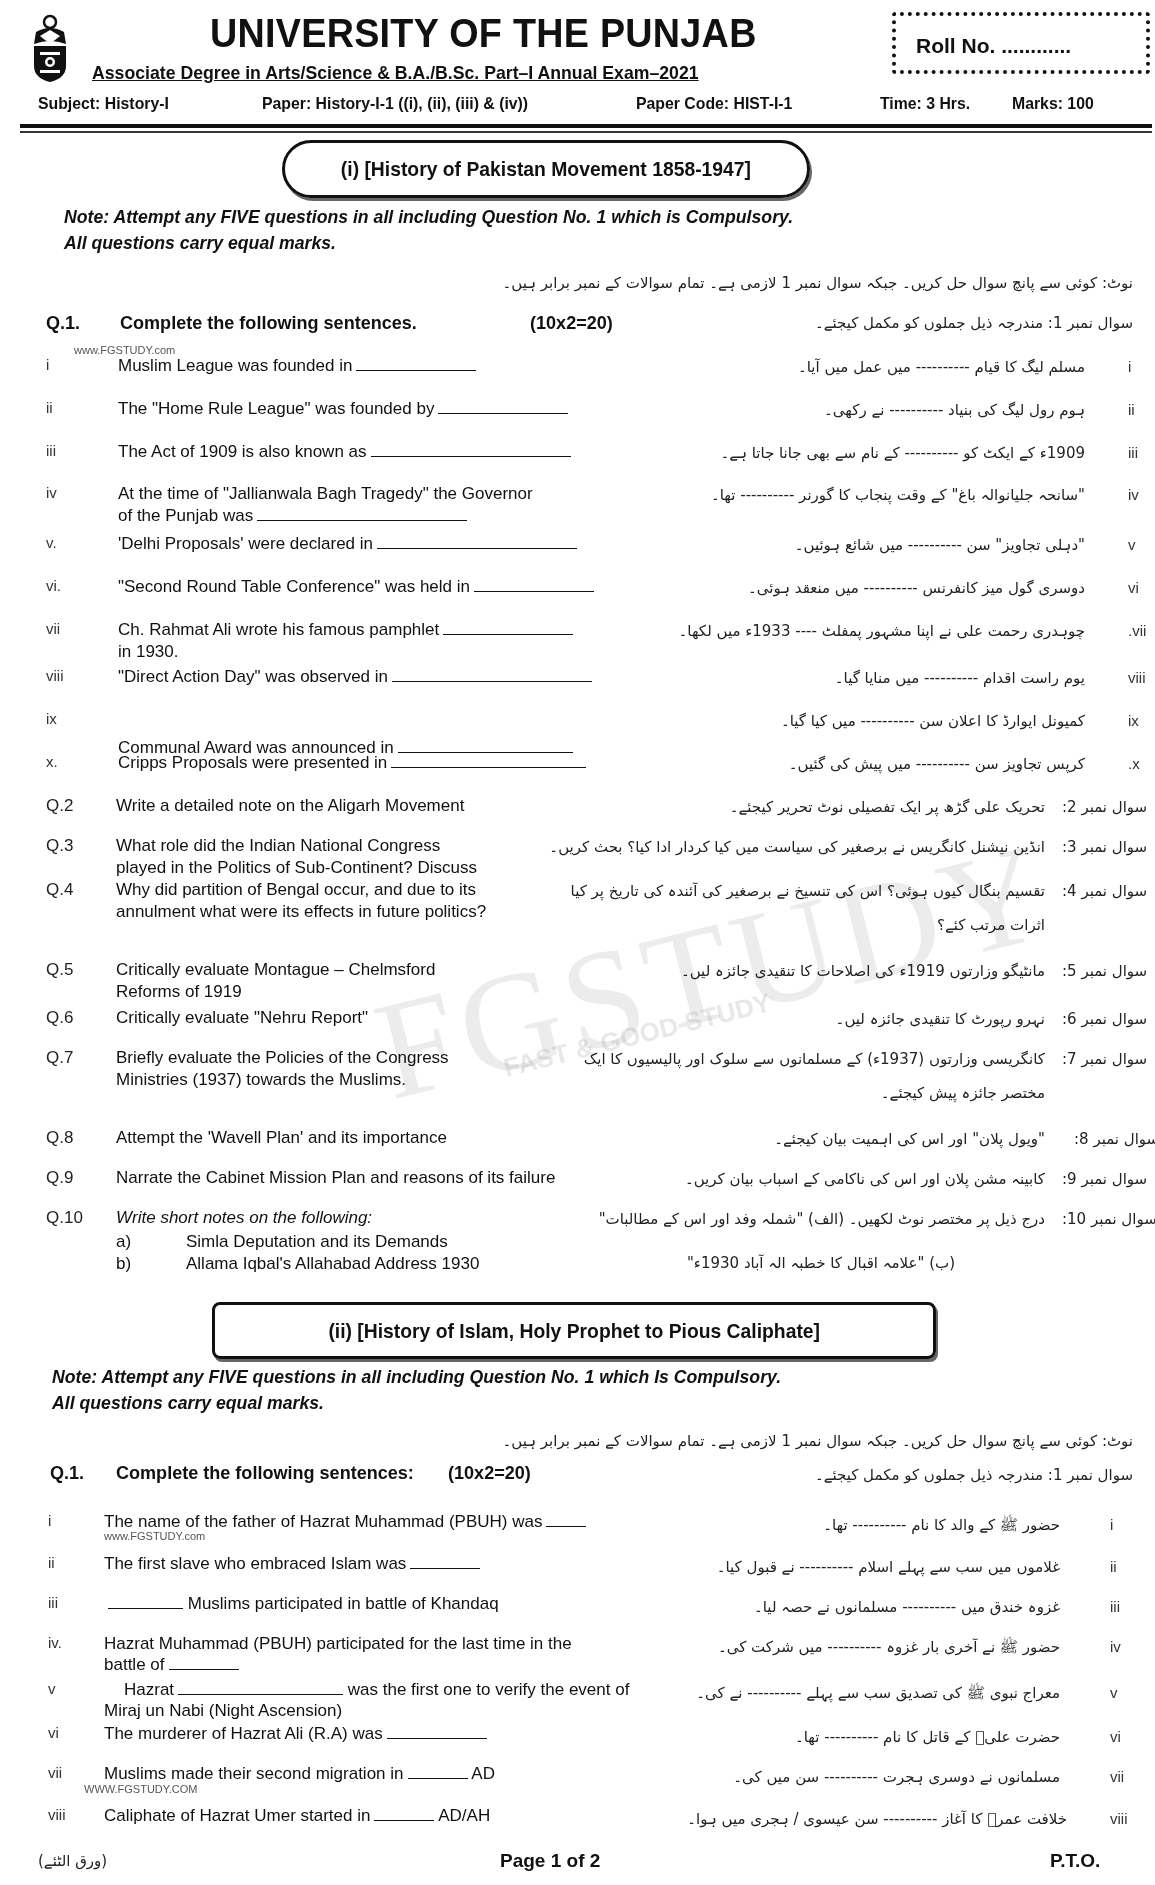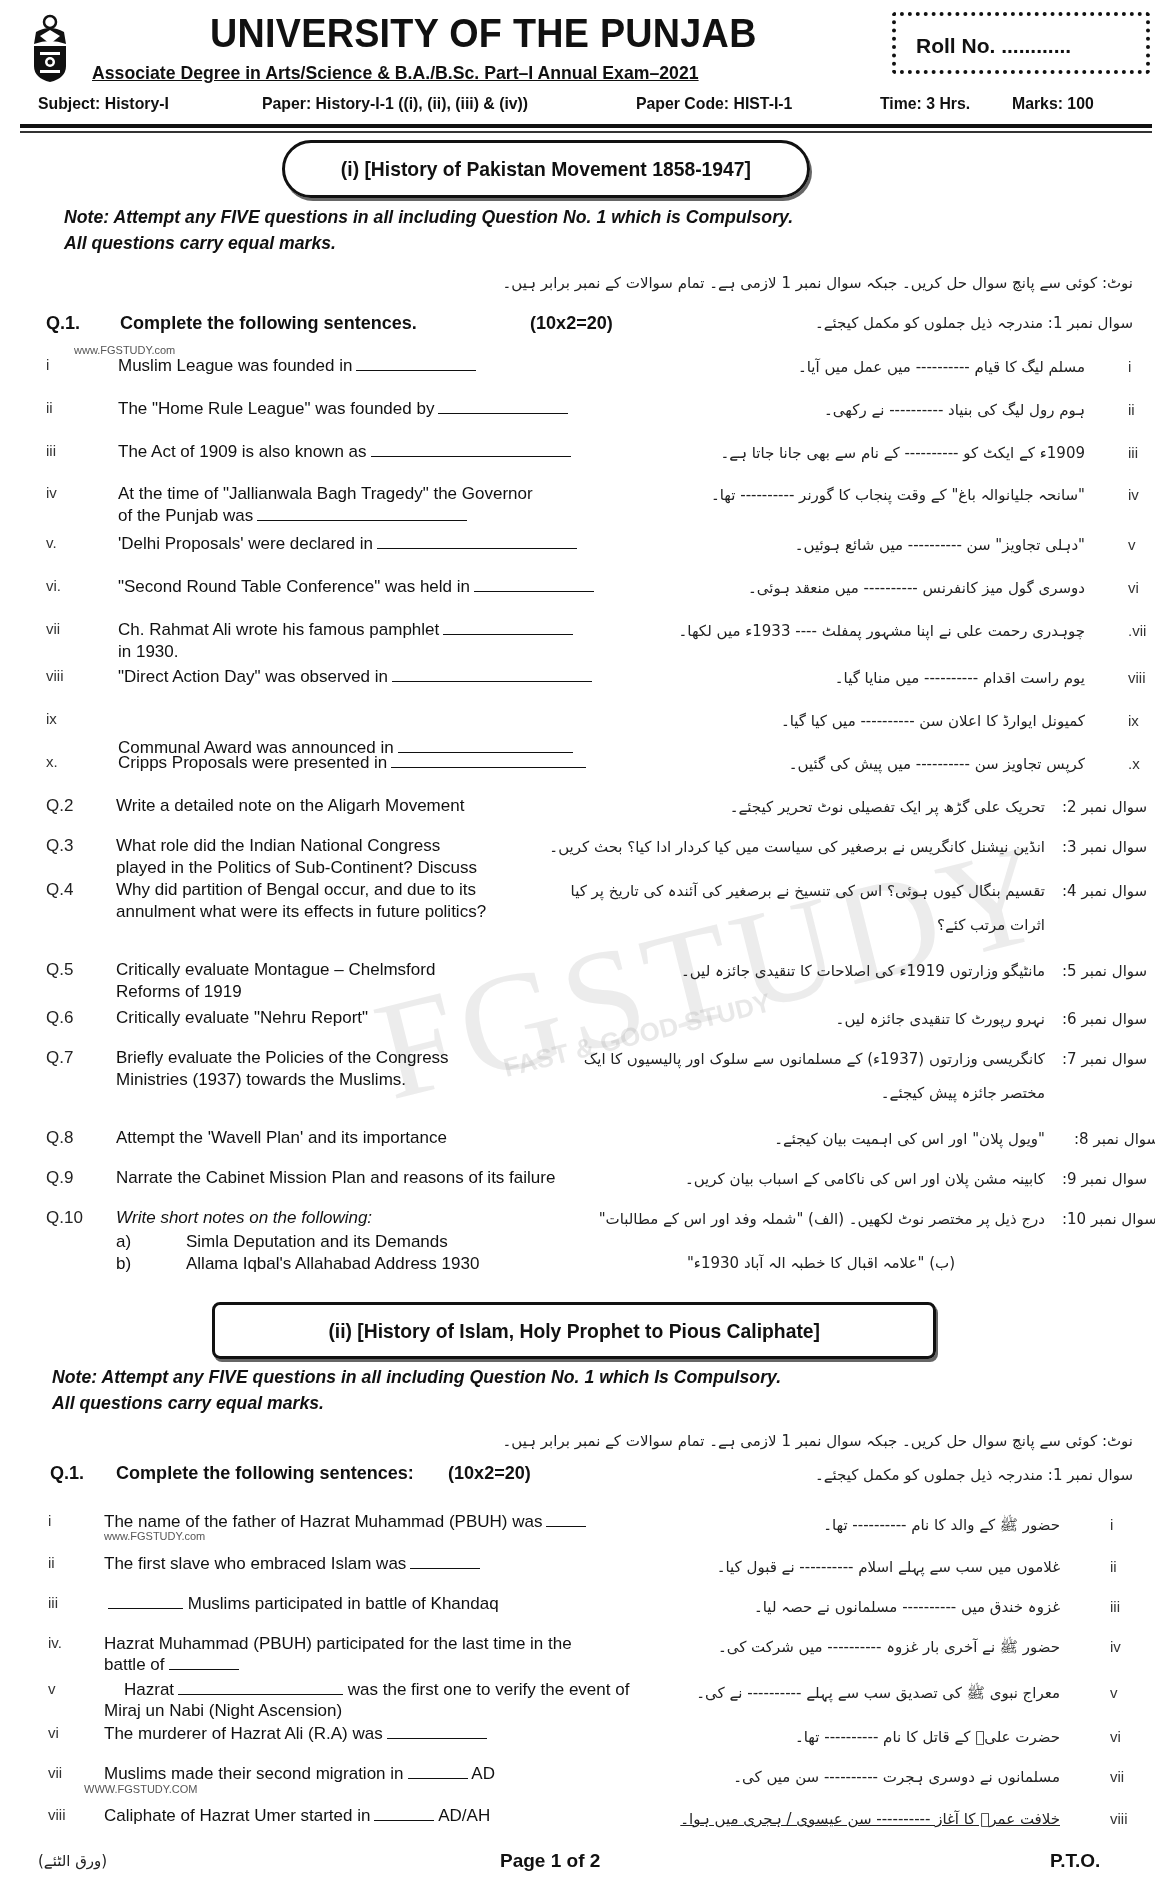--- a/index.html
+++ b/index.html
@@ -216,21 +216,21 @@
     <div class="abs num" style="left: 48px; top: 1724px;">vi</div>
     <div class="abs qtext" style="left: 104px; top: 1724px;"><span>The murderer of Hazrat Ali (R.A) was</span><span class="blank" style="width: 100px;"></span></div>
     <div class="abs urdu urdu-r" style="right: 95px; top: 1728px; width: 440px;">حضرت علیؓ کے قاتل کا نام ---------- تھا۔</div>
     <div class="abs num" style="left: 1110px; top: 1728px;">vi</div>
     <div class="abs num" style="left: 48px; top: 1764px;">vii</div>
     <div class="abs qtext" style="left: 104px; top: 1764px;"><span>Muslims made their second migration in</span><span class="blank" style="width: 60px;"></span><span> AD</span></div>
     <div class="abs urdu urdu-r" style="right: 95px; top: 1768px; width: 440px;">مسلمانوں نے دوسری ہجرت ---------- سن میں کی۔</div>
     <div class="abs num" style="left: 1110px; top: 1768px;">vii</div>
     <div class="abs num" style="left: 48px; top: 1806px;">viii</div>
     <div class="abs qtext" style="left: 104px; top: 1806px;"><span>Caliphate of Hazrat Umer started in</span><span class="blank" style="width: 60px;"></span><span> AD/AH</span></div>
-    <div class="abs urdu urdu-r" style="right: 95px; top: 1810px; width: 440px; text-decoration: underline;">خلافت عمرؓ کا آغاز ---------- سن عیسوی / ہجری میں ہوا۔</div>
+    <div class="abs urdu urdu-r" style="right: 88px; top: 1810px; width: 440px;">خلافت عمرؓ کا آغاز ---------- سن عیسوی / ہجری میں ہوا۔</div>
     <div class="abs num" style="left: 1110px; top: 1810px;">viii</div>
     <div class="abs wm-small" style="left: 104px; top: 1530px;">www.FGSTUDY.com</div>
     <div class="abs wm-small" style="left: 84px; top: 1783px;">WWW.FGSTUDY.COM</div>
   </div>
 
 <div class="abs urdu" style="left:38px; top:1852px; direction:rtl;">(ورق الٹئے)</div>
 <div class="abs footer" style="left:500px; top:1850px;">Page 1 of 2</div>
 <div class="abs footer" style="left:1050px; top:1850px;">P.T.O.</div>
 
 </body></html>

